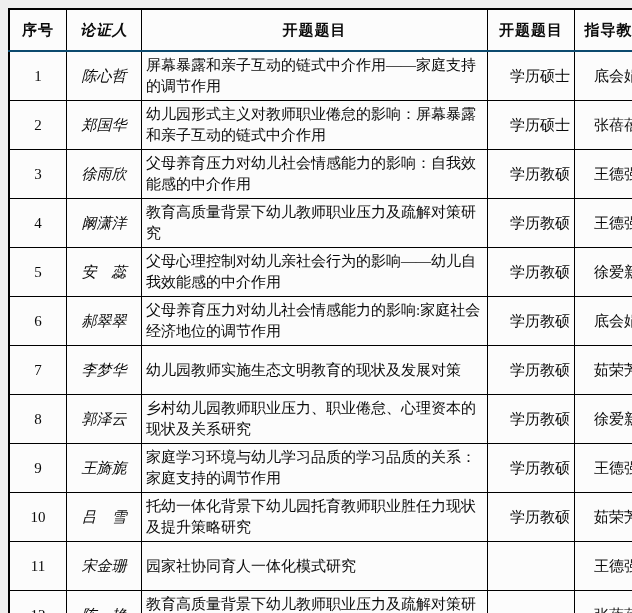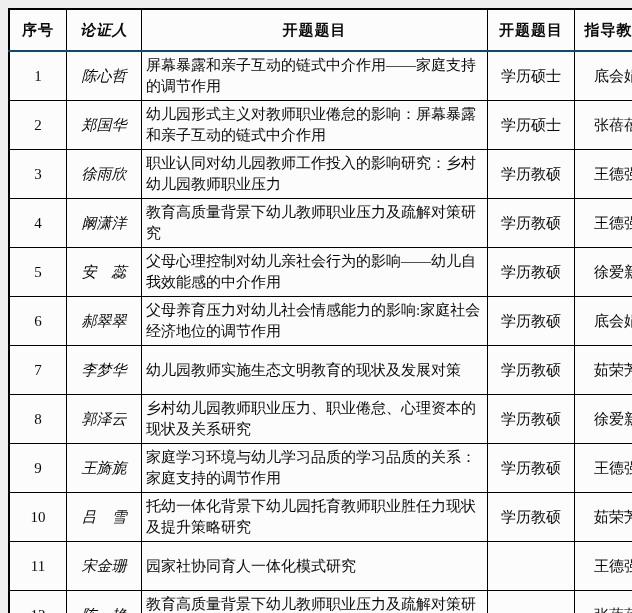--- a/index.html
+++ b/index.html
@@ -38,21 +38,21 @@
     text-align: center;
     border-bottom: 2px solid #0c4a6e;
     letter-spacing: 1px;
   }
   table.roster tbody td {
     height: 44px;
   }
   .c-no     { width: 48px;  text-align: center; }
   .c-name   { width: 66px;  text-align: center; font-style: italic; }
   .c-topic  { width: 337px; text-align: left; padding-left: 7px; padding-right: 6px; line-height: 21px; }
-  .c-degree { width: 78px;  text-align: center; }
+  .c-degree { width: 78px;  text-align: right; }
   .c-advisor{ width: 75px;  text-align: center; }
 </style>
 </head>
 <body>
 
 <div class="page">
   <table class="roster">
     <thead>
       <tr>
         <th class="c-no">序号</th>
@@ -73,21 +73,21 @@
         <tr>
     <td class="c-no">2</td>
     <td class="c-name">郑国华</td>
     <td class="c-topic">幼儿园形式主义对教师职业倦怠的影响：屏幕暴露和亲子互动的链式中介作用</td>
     <td class="c-degree">学历硕士</td>
     <td class="c-advisor">张蓓蓓</td>
   </tr>
         <tr>
     <td class="c-no">3</td>
     <td class="c-name">徐雨欣</td>
-    <td class="c-topic">职业认同对幼儿园教师工作投入的影响研究：乡村幼儿园教师职业压力</td>
+    <td class="c-topic">父母养育压力对幼儿社会情感能力的影响：自我效能感的中介作用</td>
     <td class="c-degree">学历教硕</td>
     <td class="c-advisor">王德强</td>
   </tr>
         <tr>
     <td class="c-no">4</td>
     <td class="c-name">阚潇洋</td>
     <td class="c-topic">教育高质量背景下幼儿教师职业压力及疏解对策研究</td>
     <td class="c-degree">学历教硕</td>
     <td class="c-advisor">王德强</td>
   </tr>

